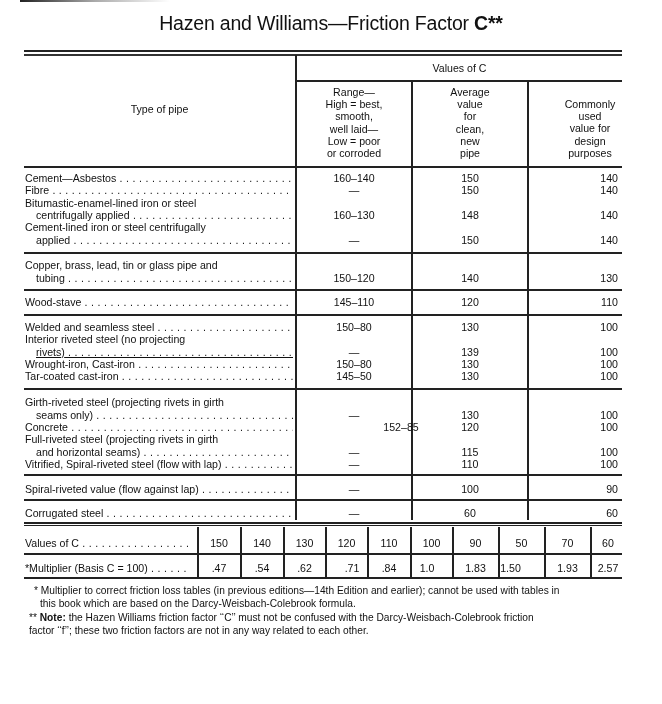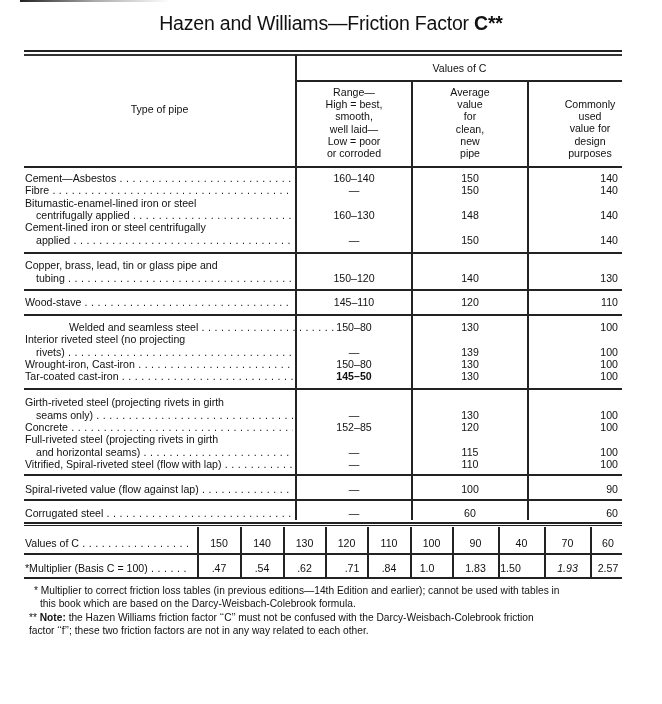--- a/index.html
+++ b/index.html
@@ -102,51 +102,51 @@
 
 <div class="hline" style="left:24px; width:598px; top:289px;"></div>
 
 <div class="row-label lead" style="top:296px;"><span>Wood-stave</span></div>
 <div class="num col-range" style="top:296px;">145–110</div>
 <div class="num col-avg" style="top:296px;">120</div>
 <div class="num" style="left:560px; width:58px; text-align:right; top:296px;">110</div>
 
 <div class="hline" style="left:24px; width:598px; top:314px;"></div>
 
-<div class="row-label lead" style="top:321px;margin-left:44px;"><span>Welded and seamless steel</span></div>
+<div class="row-label lead" style="top:321px;"><span>Welded and seamless steel</span></div>
 <div class="num col-range" style="top:321px;">150–80</div>
 <div class="num col-avg" style="top:321px;">130</div>
 <div class="num" style="left:560px; width:58px; text-align:right; top:321px;">100</div>
 
 <div class="row-label" style="top:333px;">Interior riveted steel (no projecting</div>
-<div class="row-label lead indent" style="top:346px; width:257px;"><span>rivets)</span></div>
+<div class="row-label lead indent" style="top:346px; width:257px;text-decoration:underline;"><span>rivets)</span></div>
 <div class="num col-range" style="top:346px;">—</div>
 <div class="num col-avg" style="top:346px;">139</div>
 <div class="num" style="left:560px; width:58px; text-align:right; top:346px;">100</div>
 
 <div class="row-label lead" style="top:358px;"><span>Wrought-iron, Cast-iron</span></div>
 <div class="num col-range" style="top:358px;">150–80</div>
 <div class="num col-avg" style="top:358px;">130</div>
 <div class="num" style="left:560px; width:58px; text-align:right; top:358px;">100</div>
 
 <div class="row-label lead" style="top:370px;"><span>Tar-coated cast-iron</span></div>
-<div class="num col-range" style="top:370px;font-weight:bold;">145–50</div>
+<div class="num col-range" style="top:370px;">145–50</div>
 <div class="num col-avg" style="top:370px;">130</div>
 <div class="num" style="left:560px; width:58px; text-align:right; top:370px;">100</div>
 
 <div class="hline" style="left:24px; width:598px; top:388px;"></div>
 
 <div class="row-label" style="top:396px;">Girth-riveted steel (projecting rivets in girth</div>
 <div class="row-label lead indent" style="top:409px; width:257px;"><span>seams only)</span></div>
 <div class="num col-range" style="top:409px;">—</div>
 <div class="num col-avg" style="top:409px;">130</div>
 <div class="num" style="left:560px; width:58px; text-align:right; top:409px;">100</div>
 
 <div class="row-label lead" style="top:421px;"><span>Concrete</span></div>
-<div class="num col-range" style="top:421px;">152–85</div>
+<div class="num col-range" style="top:421px;padding-left:47px;">152–85</div>
 <div class="num col-avg" style="top:421px;">120</div>
 <div class="num" style="left:560px; width:58px; text-align:right; top:421px;">100</div>
 
 <div class="row-label" style="top:433px;">Full-riveted steel (projecting rivets in girth</div>
 <div class="row-label lead indent" style="top:446px; width:257px;"><span>and horizontal seams)</span></div>
 <div class="num col-range" style="top:446px;">—</div>
 <div class="num col-avg" style="top:446px;">115</div>
 <div class="num" style="left:560px; width:58px; text-align:right; top:446px;">100</div>
 
 <div class="row-label lead" style="top:458px;"><span>Vitrified, Spiral-riveted steel (flow with lap)</span></div>
@@ -187,31 +187,31 @@
 <div class="vline" style="left:544px; top:527px; height:50px;"></div>
 <div class="vline" style="left:590px; top:527px; height:50px;"></div>
 
 <div class="bcell" style="left:198px; width:42px; top:537px;">150</div>
 <div class="bcell" style="left:241px; width:42px; top:537px;">140</div>
 <div class="bcell" style="left:284px; width:41px; top:537px;">130</div>
 <div class="bcell" style="left:326px; width:41px; top:537px;">120</div>
 <div class="bcell" style="left:368px; width:42px; top:537px;">110</div>
 <div class="bcell" style="left:411px; width:41px; top:537px;">100</div>
 <div class="bcell" style="left:453px; width:45px; top:537px;">90</div>
-<div class="bcell" style="left:499px; width:45px; top:537px;">40</div>
+<div class="bcell" style="left:499px; width:45px; top:537px;">50</div>
 <div class="bcell" style="left:545px; width:45px; top:537px;">70</div>
 <div class="bcell" style="left:591px; width:34px; top:537px;">60</div>
 
 <div class="bcell" style="left:198px; width:42px; top:562px;">.47</div>
 <div class="bcell" style="left:241px; width:42px; top:562px;">.54</div>
 <div class="bcell" style="left:284px; width:41px; top:562px;">.62</div>
 <div class="bcell" style="left:326px; width:52px; top:562px;">.71</div>
 <div class="bcell" style="left:368px; width:42px; top:562px;">.84</div>
 <div class="bcell" style="left:411px; width:32px; top:562px;">1.0</div>
 <div class="bcell" style="left:453px; width:45px; top:562px;">1.83</div>
 <div class="bcell" style="left:499px; width:23px; top:562px;">1.50</div>
-<div class="bcell" style="left:545px; width:45px; top:562px;font-style:italic;">1.93</div>
+<div class="bcell" style="left:545px; width:45px; top:562px;">1.93</div>
 <div class="bcell" style="left:591px; width:34px; top:562px;">2.57</div>
 
 <div class="foot" style="left:34px; top:584px;">* Multiplier to correct friction loss tables (in previous editions—14th Edition and earlier); cannot be used with tables in</div>
 <div class="foot" style="left:40px; top:597px;">this book which are based on the Darcy-Weisbach-Colebrook formula.</div>
 <div class="foot" style="left:29px; top:611px;"><span>** </span><b>Note:</b><span> the Hazen Williams friction factor ‘‘C’’ must not be confused with the Darcy-Weisbach-Colebrook friction</span></div>
 <div class="foot" style="left:29px; top:624px;">factor ‘‘f’’; these two friction factors are not in any way related to each other.</div>
 
 </body></html>

